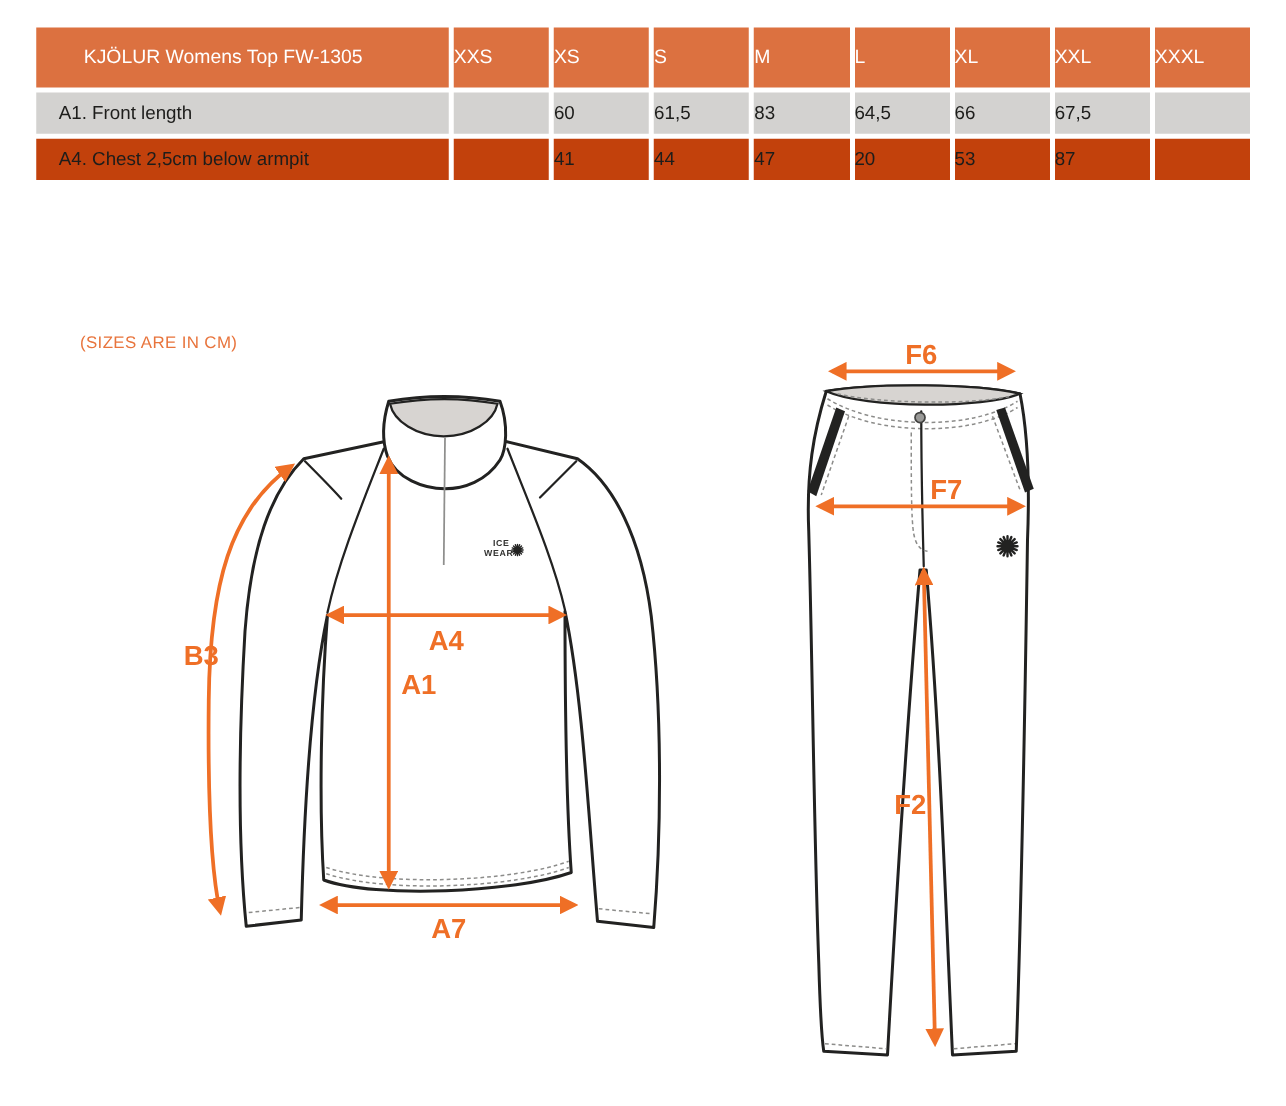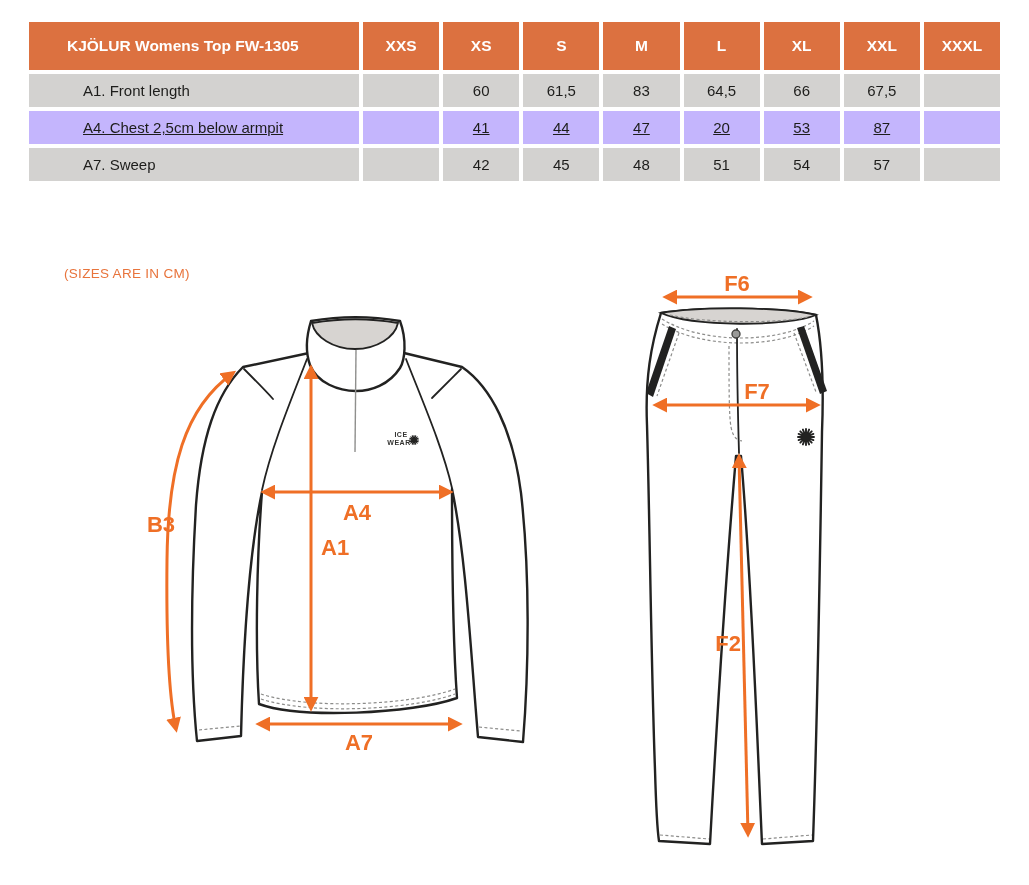--- a/index.html
+++ b/index.html
@@ -16,37 +16,37 @@
     position:absolute; top:18px; left:25px;
     width:979px;
     border-collapse:separate;
     border-spacing:4px 4px;
     table-layout:fixed;
   }
   table.size-table col.c-label { width:330px; }
   th, td {
     font-size:15px;
     color:#1d1d1b;
-    text-align:center;
+    text-align:left;
     vertical-align:middle;
     height:33px;
     overflow:hidden;
     white-space:nowrap;
   }
   th.hdr {
     background:#dc7140;
     color:#ffffff;
-    font-weight:bold;
+    font-weight:normal;
     height:48px;
     font-size:15.5px;
   }
   th.hdr.title-cell { text-align:left; padding-left:38px; }
-  td.row-label { text-align:left; padding-left:54px; }
+  td.row-label { text-align:left; padding-left:18px; }
   tr.r-dark td { background:#d3d2d0; }
-  tr.r-light td { background:#c4b5fd;text-decoration:underline; }
+  tr.r-light td { background:#c2410c; }
   
   .note {
     position:absolute; left:64px; top:238px;
     color:#e8743c;
     font-size:13.5px;
     letter-spacing:0.3px;
     font-weight:normal;
     margin-top:28px;
   }
   
@@ -104,31 +104,20 @@
     </tr>
     <tr class="r-light">
       <td class="row-label">A4. Chest 2,5cm below armpit</td>
       <td></td>
       <td>41</td>
       <td>44</td>
       <td>47</td>
       <td>20</td>
       <td>53</td>
       <td>87</td>
-      <td></td>
-    </tr>
-    <tr class="r-dark">
-      <td class="row-label">A7. Sweep</td>
-      <td></td>
-      <td>42</td>
-      <td>45</td>
-      <td>48</td>
-      <td>51</td>
-      <td>54</td>
-      <td>57</td>
       <td></td>
     </tr>
   </tbody>
     </table>
 
   <div class="note">(SIZES ARE IN CM)</div>
 
   <svg class="diagrams" width="1029" height="615" viewBox="0 270 1029 615">
     <defs>
       <marker id="ah" viewBox="0 0 10 10" refX="7.5" refY="5" markerWidth="5" markerHeight="5" orient="auto-start-reverse">

